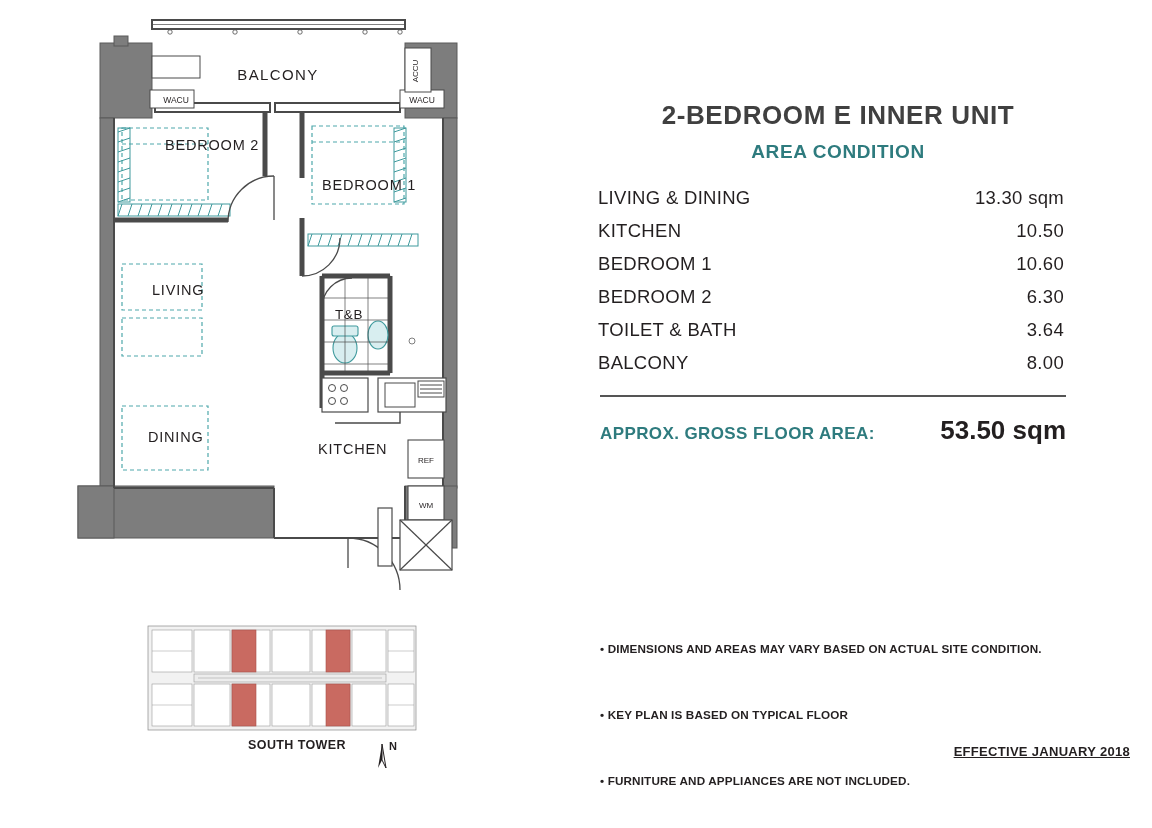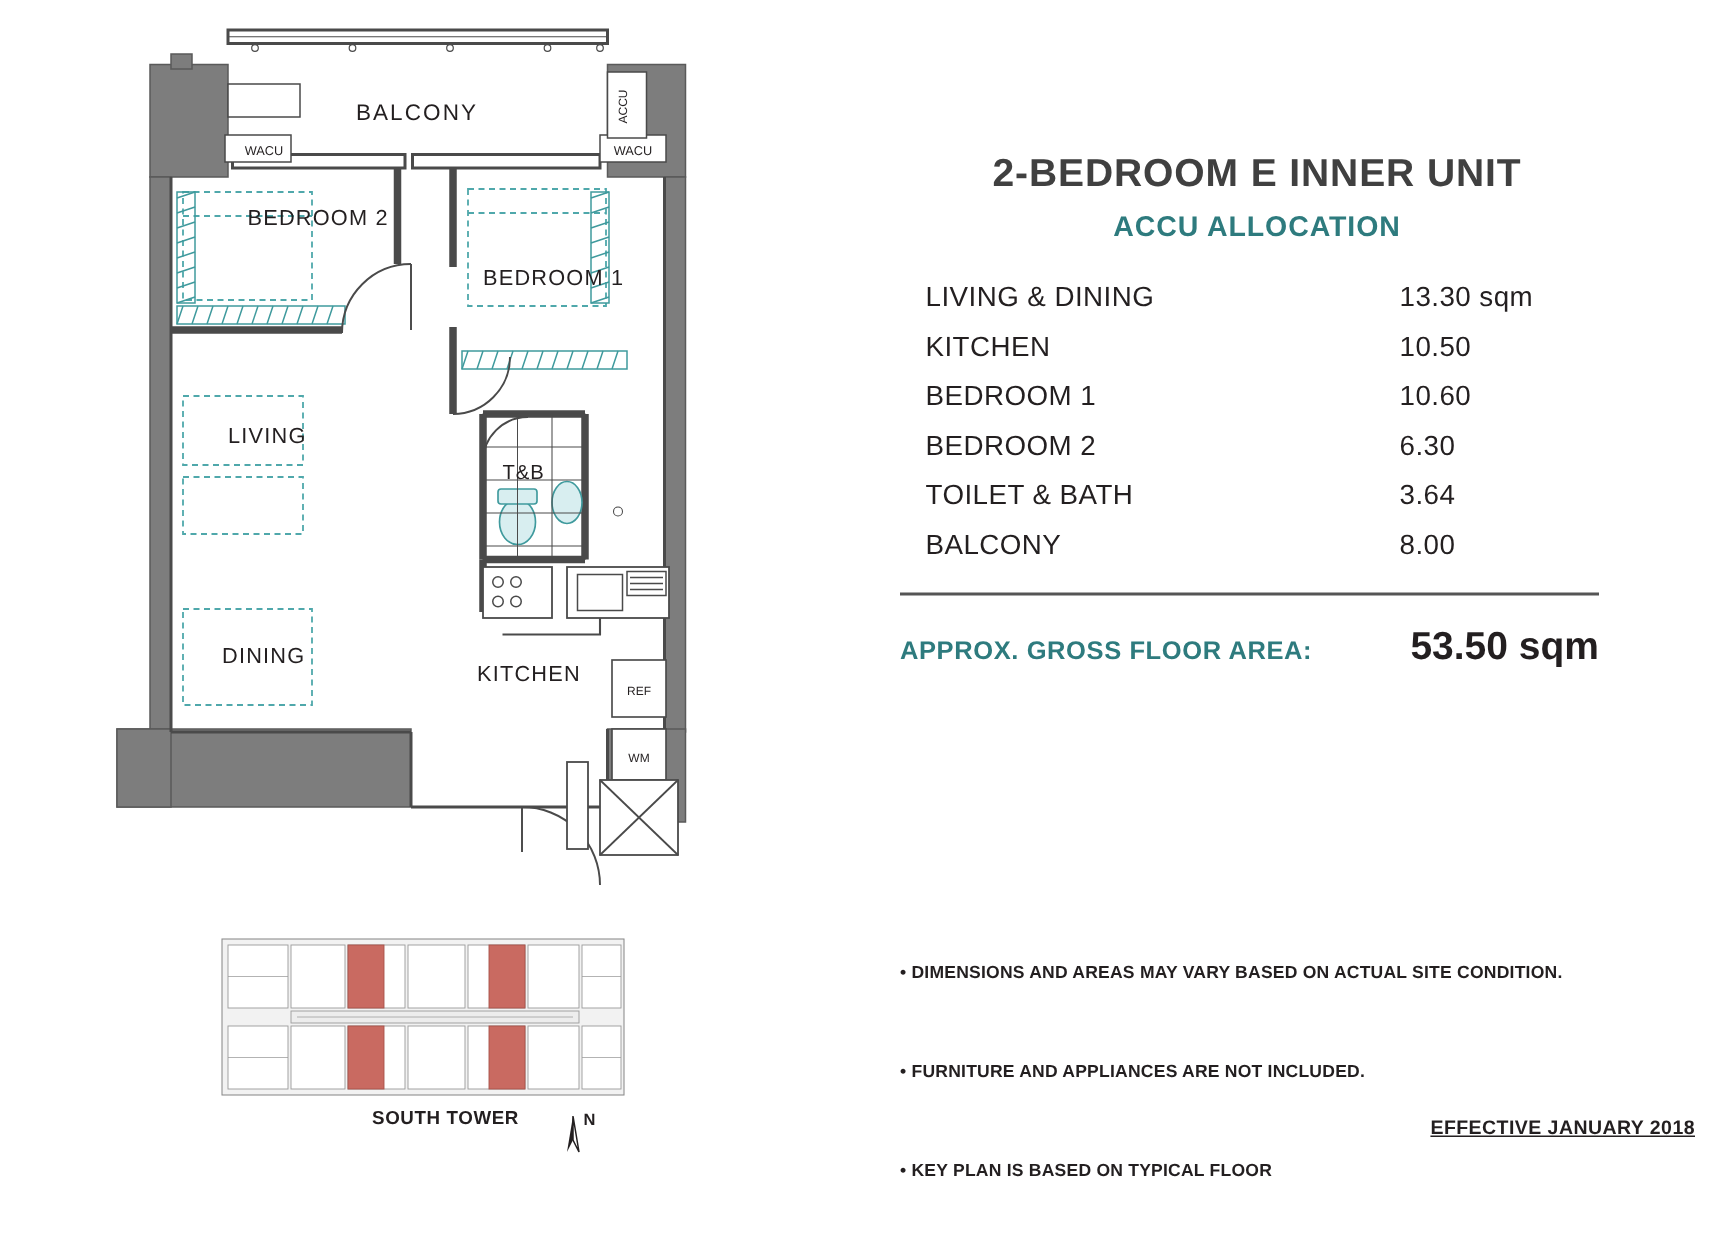--- a/index.html
+++ b/index.html
@@ -76,31 +76,31 @@
     font-size: 19px;
     font-weight: bold;
     letter-spacing: 0.6px;
     text-align: center;
     color: #2e7b7e;
     margin: 0 0 18px 0;
   }
   table.area-table {
     width: 466px;
     border-collapse: collapse;
-    margin-left: 19px;
+    margin-left: 0;
   }
   table.area-table td {
     font-size: 18.5px;
     padding: 5.5px 0;
     letter-spacing: 0.3px;
     color: #231f20;
     vertical-align: baseline;
   }
   table.area-table td.label { text-align: left; }
-  table.area-table td.value { text-align: left; width: 150px; }
+  table.area-table td.value { text-align: right; width: 150px; }
   .divider {
     margin: 16px 2px 18px 2px;
     width: 466px;
     height: 2px;
     background: #555;
   }
   .gross-row {
     display: flex;
     align-items: baseline;
     width: 466px;
@@ -422,21 +422,21 @@
   <div class="north-wrap">
     <svg width="40" height="40" viewBox="0 0 40 40" xmlns="http://www.w3.org/2000/svg">
       <path d="M16 30 L20 6 L20 22 Z" fill="#231f20"></path>
       <path d="M20 22 L20 6 L24 30 Z" fill="#ffffff" stroke="#231f20" stroke-width="1"></path>
       <text x="27" y="12" font-size="11" font-weight="bold" fill="#231f20" font-family="Liberation Sans, sans-serif">N</text>
     </svg>
   </div>
 
   <div class="info">
     <h1 class="unit-title">2-BEDROOM E INNER UNIT</h1>
-    <h2 class="area-alloc">ACCU ALLOCATION</h2>
+    <h2 class="area-alloc">AREA CONDITION</h2>
 
     <table class="area-table">
       <tbody>
         <tr>
           <td class="label">LIVING &amp; DINING</td>
           <td class="value">13.30 sqm</td>
         </tr>
         <tr>
           <td class="label">KITCHEN</td>
           <td class="value">10.50</td>
@@ -463,19 +463,19 @@
     <div class="divider"></div>
 
     <div class="gross-row">
       <div class="gross-label">APPROX. GROSS FLOOR AREA:</div>
       <div class="gross-value">53.50 sqm</div>
     </div>
   </div>
 
   <div class="notes">
     <div>• DIMENSIONS AND AREAS MAY VARY BASED ON ACTUAL SITE CONDITION.</div>
+    <div>• KEY PLAN IS BASED ON TYPICAL FLOOR</div>
     <div>• FURNITURE AND APPLIANCES ARE NOT INCLUDED.</div>
-    <div>• KEY PLAN IS BASED ON TYPICAL FLOOR</div>
   </div>
 
   <div class="effective">EFFECTIVE JANUARY 2018</div>
 
 </div>
 
 </body></html>

